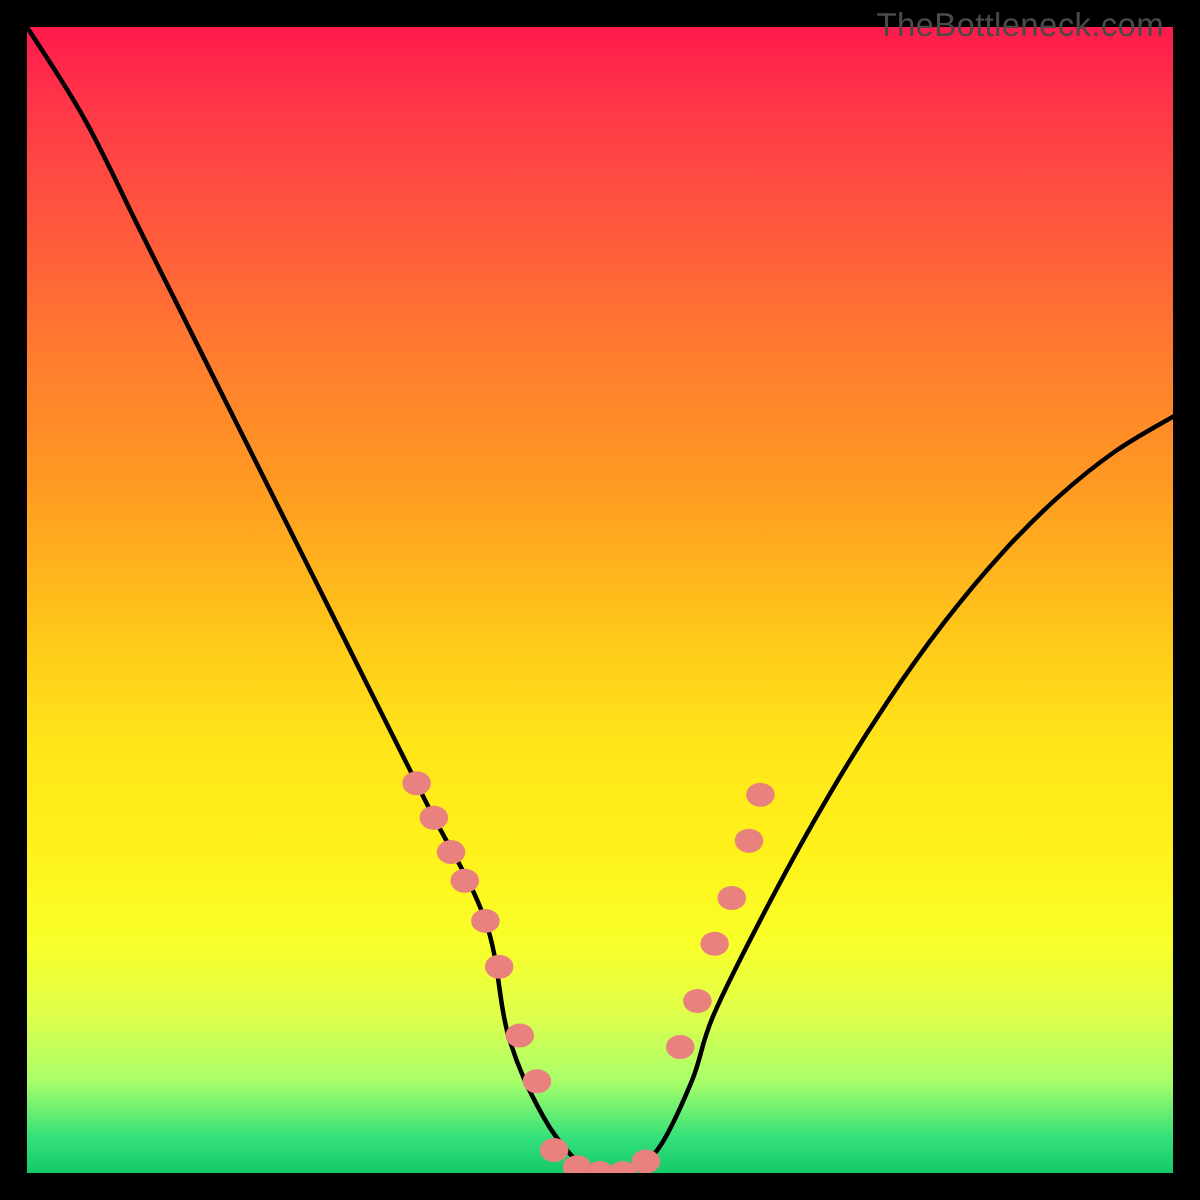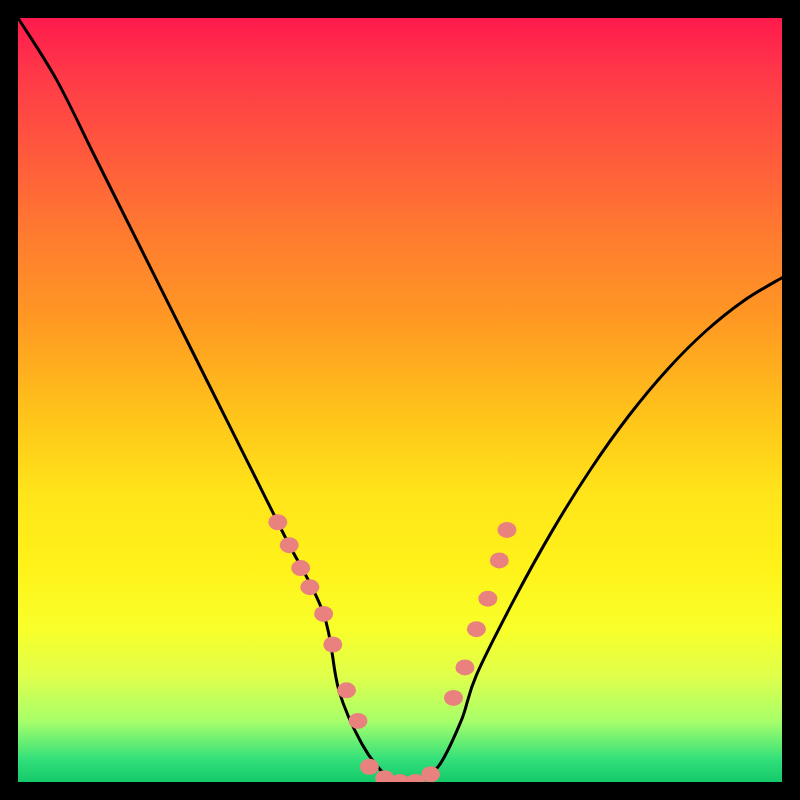--- a/index.html
+++ b/index.html
@@ -81,13 +81,14 @@
           <ellipse cx="412.56" cy="756.36" rx="9.5" ry="8" fill="#e9817f"></ellipse>
           <ellipse cx="435.47999999999996" cy="679.96" rx="9.5" ry="8" fill="#e9817f"></ellipse>
           <ellipse cx="446.94" cy="649.4" rx="9.5" ry="8" fill="#e9817f"></ellipse>
           <ellipse cx="458.4" cy="611.2" rx="9.5" ry="8" fill="#e9817f"></ellipse>
           <ellipse cx="469.86" cy="580.64" rx="9.5" ry="8" fill="#e9817f"></ellipse>
           <ellipse cx="481.32" cy="542.44" rx="9.5" ry="8" fill="#e9817f"></ellipse>
           <ellipse cx="488.96000000000004" cy="511.88" rx="9.5" ry="8" fill="#e9817f"></ellipse>
         </g>
     </svg>
   </div>
+  <div class="watermark">TheBottleneck.com</div>
 </div>
 
 </body></html>

